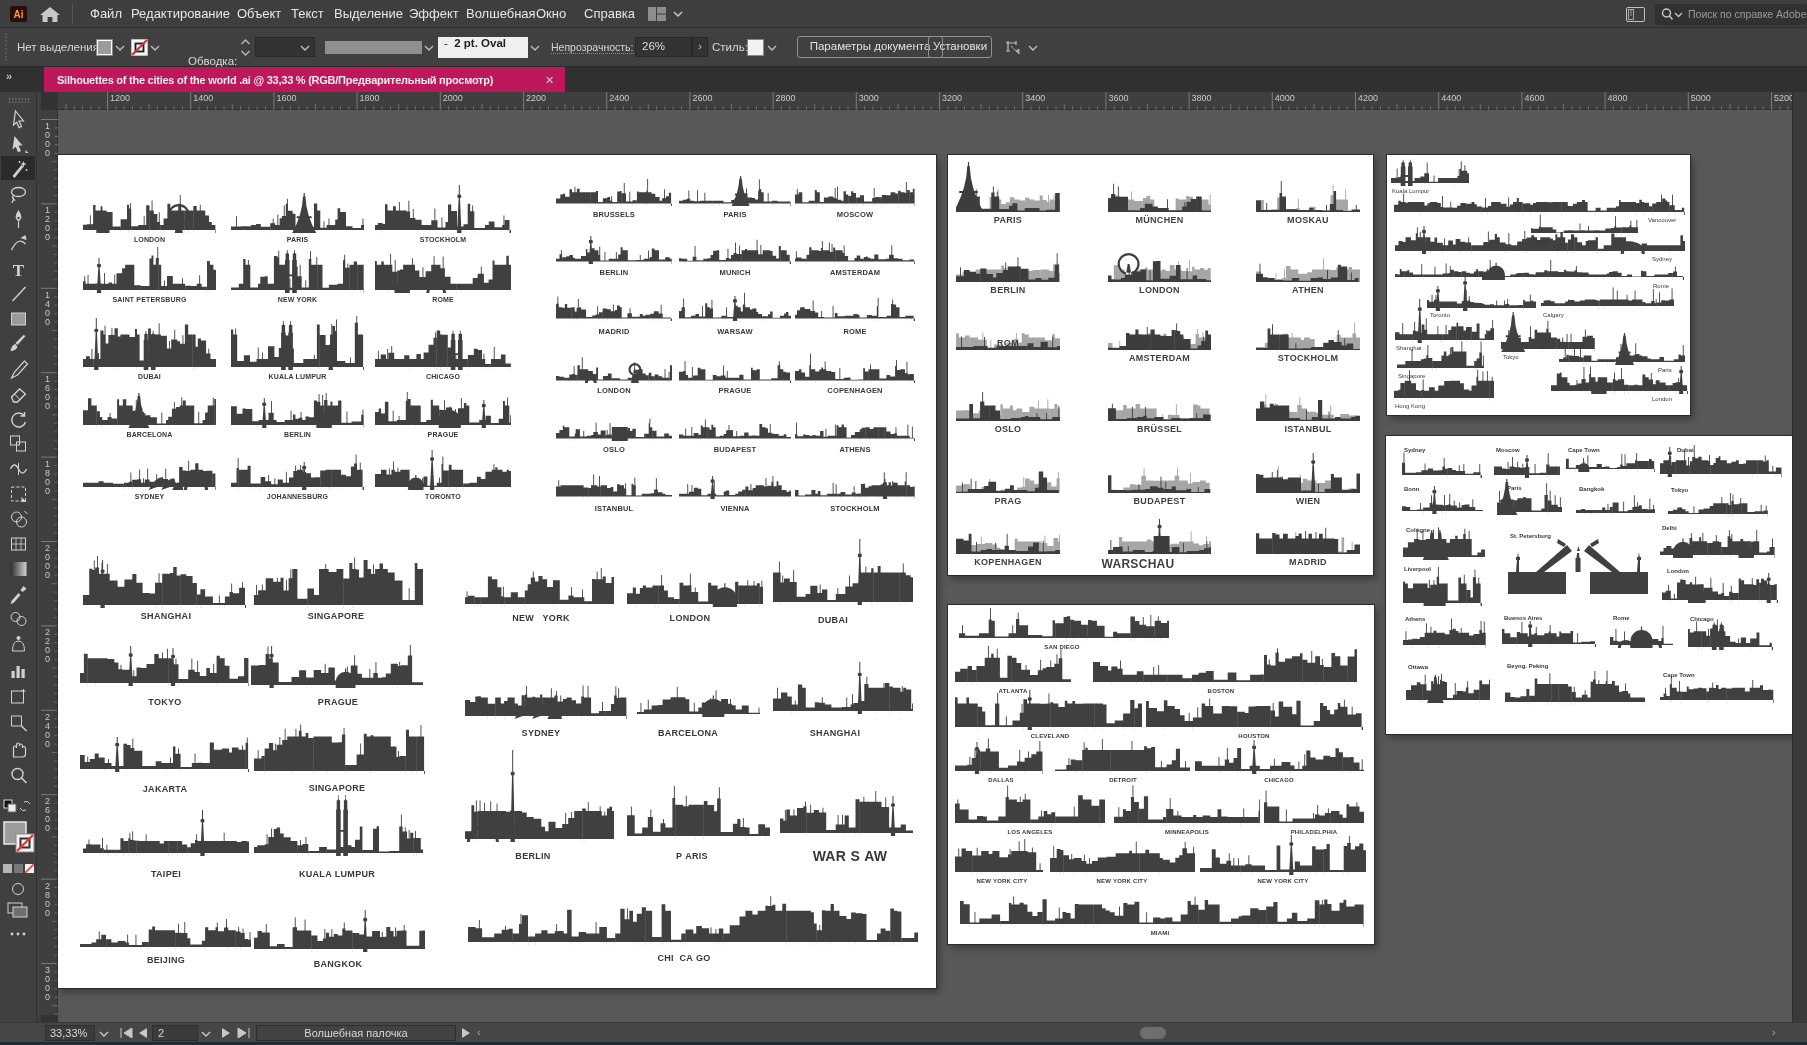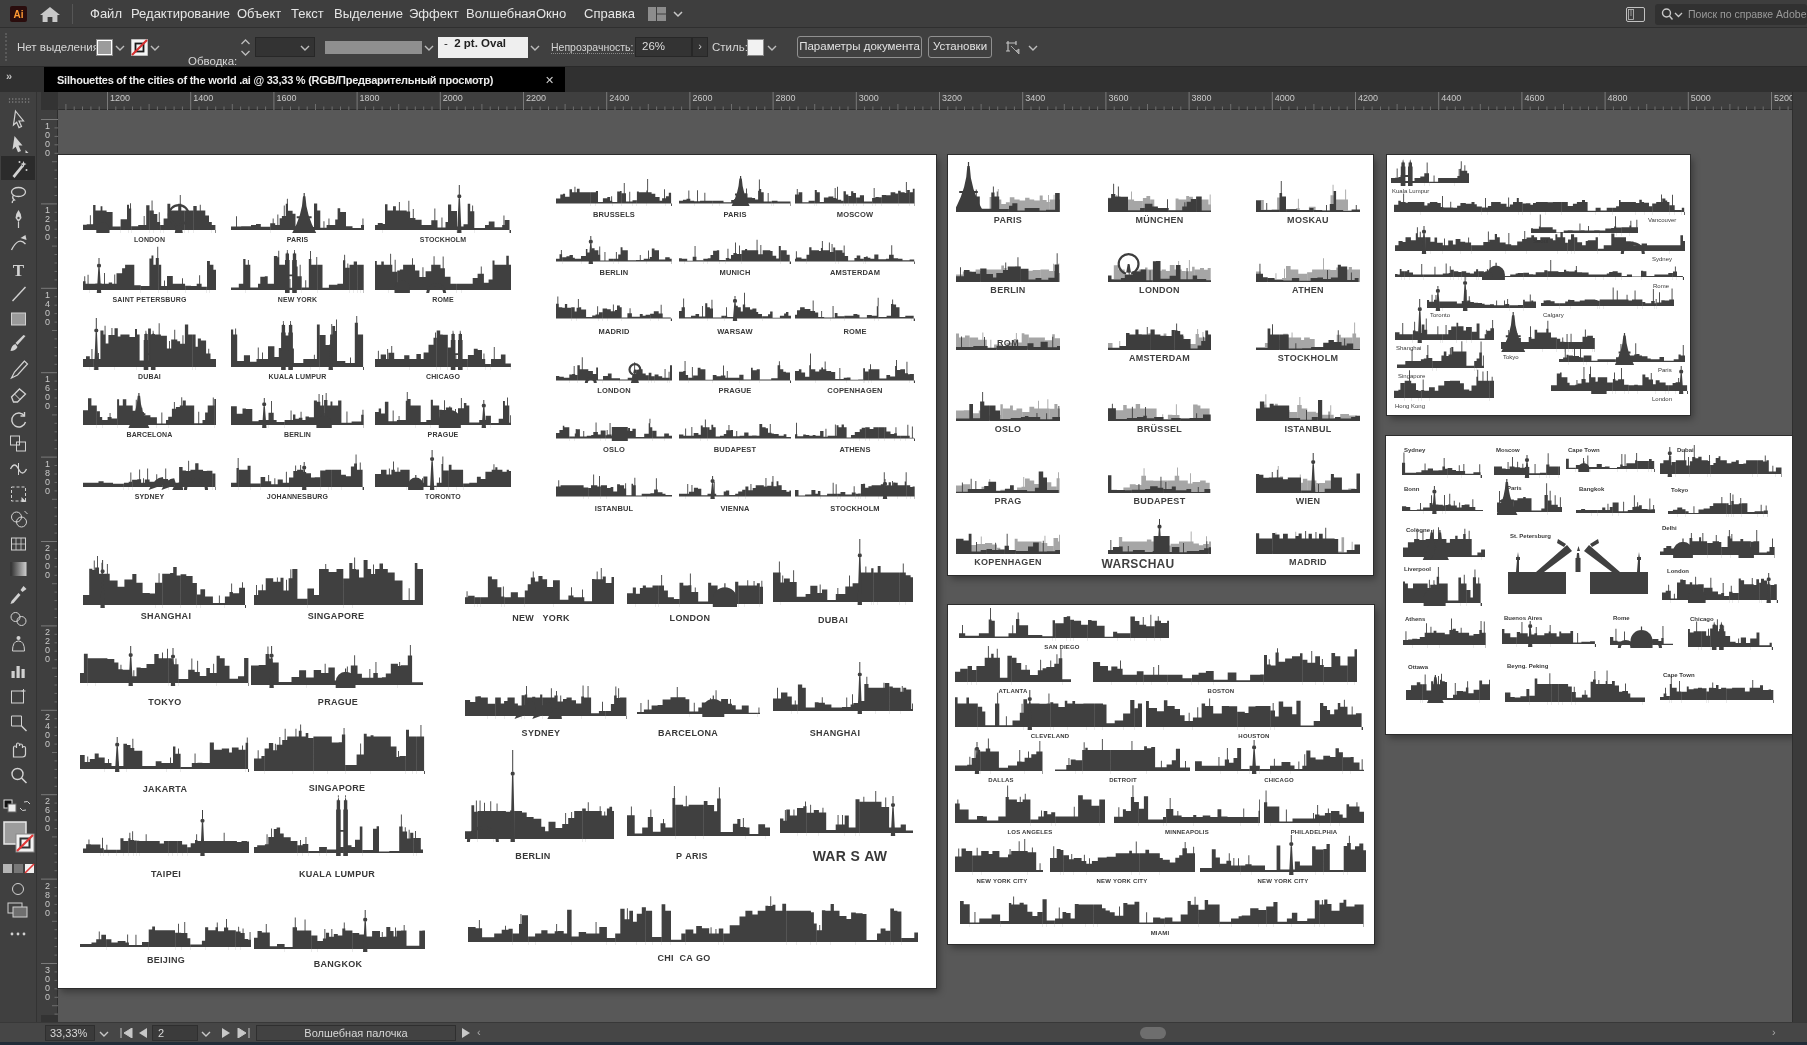--- a/index.html
+++ b/index.html
@@ -3,21 +3,21 @@
 *{margin:0;padding:0;box-sizing:border-box}
 html,body{width:1807px;height:1045px;overflow:hidden;font-family:"Liberation Sans",sans-serif;background:#3f3f3f}
 .abs{position:absolute}
 #menubar{position:absolute;left:0;top:0;width:1807px;height:28px;background:#3e3e3e;border-bottom:1px solid #2f2f2f}
 .mitem{position:absolute;top:6px;font-size:13px;color:#e6e6e6}
 #ctrlbar{position:absolute;left:0;top:28px;width:1807px;height:39px;background:#404040;border-bottom:1px solid #2a2a2a}
 .clab{position:absolute;font-size:11.5px;color:#d6d6d6}
 .dfield{position:absolute;background:#333;border:1px solid #272727;height:20px}
 .btn{position:absolute;border:1px solid #909090;border-radius:3px;height:22px;color:#e2e2e2;font-size:11.5px;text-align:center}
 #tabbar{position:absolute;left:0;top:67px;width:1807px;height:25px;background:#303030}
-#tab{position:absolute;left:44px;top:67px;width:521px;height:25px;background:#000000;color:#ececec;font-size:11px;font-weight:bold;letter-spacing:-0.25px}
+#tab{position:absolute;left:44px;top:67px;width:521px;height:25px;background:#be185d;color:#ececec;font-size:11px;font-weight:bold;letter-spacing:-0.25px}
 #toolbar{position:absolute;left:0;top:92px;width:37px;height:930px;background:#404040;border-right:1px solid #333}
 #hruler{position:absolute;left:58px;top:92px;width:1734px;height:18px;background:#3f3f3f;border-bottom:1px solid #2d2d2d}
 #vruler{position:absolute;left:41px;top:110px;width:17px;height:912px;background:#3f3f3f;border-right:1px solid #2d2d2d}
 #rcorner{position:absolute;left:41px;top:92px;width:17px;height:18px;background:#333}
 #canvas{position:absolute;left:58px;top:110px;width:1734px;height:912px;background:#585858;overflow:hidden}
 .artboard{position:absolute;background:#fff;box-shadow:0 0 0 1px #2c2c2c,3px 4px 7px rgba(0,0,0,0.35)}
 #statusbar{position:absolute;left:0;top:1022px;width:1807px;height:20px;background:#464646;border-top:1px solid #383838}
 .sfield{position:absolute;background:#3b3b3b;border:1px solid #2f2f2f}
 .stext{position:absolute;font-size:11px;color:#d8d8d8}
 #taskbar{position:absolute;left:0;top:1042px;width:1807px;height:3px;background:#222c38}
@@ -96,21 +96,21 @@
       <path d="M1 1 l4 4 l4 -4" stroke="#bdbdbd" stroke-width="1.4" fill="none"></path>
     </svg>
  <div class="clab" style="left:551px;top:13px;border-bottom:1px dotted #888;font-size:10.5px">Непрозрачность:</div>
  <div class="dfield" style="left:635px;top:9px;width:57px;color:#ddd;font-size:11.5px;padding:2px 0 0 6px">26%</div>
  <div class="dfield" style="left:692px;top:9px;width:16px;color:#ccc;font-size:11px;text-align:center;padding-top:2px">›</div>
  <div class="clab" style="left:712px;top:13px">Стиль:</div>
  <div class="abs" style="left:747px;top:11px;width:17px;height:17px;background:#f2f2f2;border:1px solid #888"></div>
  <svg class="abs" style="left:767px;top:17px" width="10" height="7">
       <path d="M1 1 l4 4 l4 -4" stroke="#bdbdbd" stroke-width="1.4" fill="none"></path>
     </svg>
- <div class="btn" style="left:797px;top:8px;width:125px;padding-top:3px">Параметры документа</div>
+ <div class="btn" style="left:797px;top:8px;width:146px;padding-top:3px">Параметры документа</div>
  <div class="btn" style="left:928px;top:8px;width:64px;padding-top:3px">Установки</div>
  <svg class="abs" style="left:1003px;top:10px" width="20" height="18">
       <path d="M3 5 h10 M5 3 v10 M13 3 v4 M3 13 h4" stroke="#c2c2c2" stroke-width="1.2"></path>
       <path d="M8 8 l8 8 v-5 l-3 2" fill="#9a9a9a" stroke="#c2c2c2" stroke-width="0.8"></path>
     </svg>
  <svg class="abs" style="left:1028px;top:17px" width="10" height="7">
       <path d="M1 1 l4 4 l4 -4" stroke="#bdbdbd" stroke-width="1.4" fill="none"></path>
     </svg>
 </div>
 <div id="tabbar"></div>

